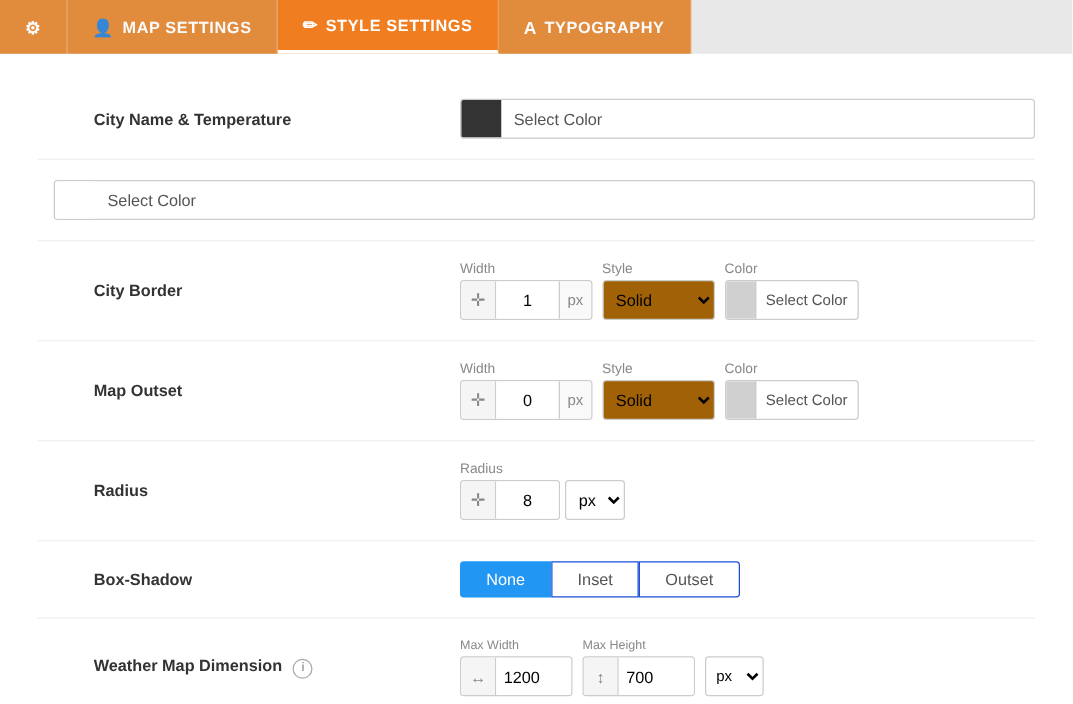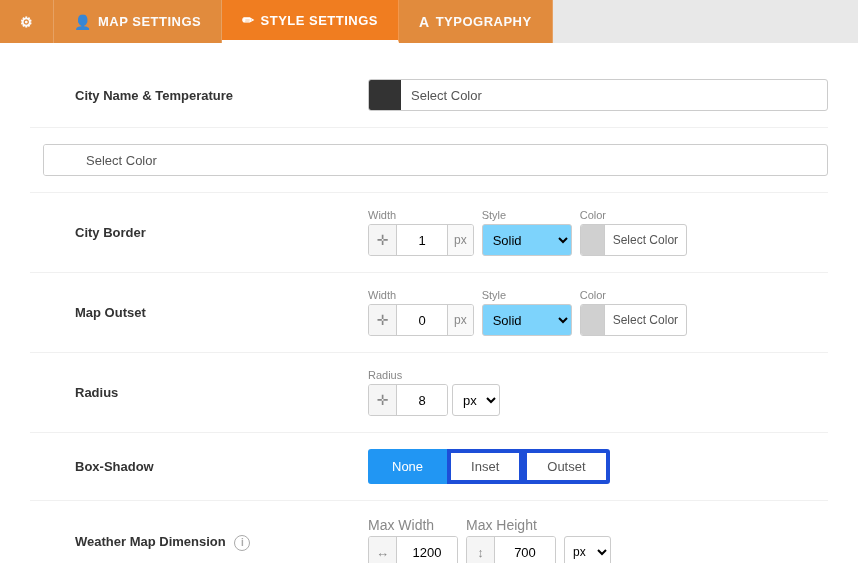--- a/index.html
+++ b/index.html
@@ -136,21 +136,21 @@
       display: flex;
       align-items: center;
       background: #f9f9f9;
     }
     .style-select {
       height: 32px;
       border: 1px solid #ccc;
       border-radius: 3px;
       padding: 0 6px;
       font-size: 13px;
-      background: #7dd3fc;
+      background: #a16207;
       cursor: pointer;
       width: 90px;
     }
     .color-btn-sm {
       display: inline-flex;
       align-items: center;
       border: 1px solid #ccc;
       border-radius: 3px;
       overflow: hidden;
       cursor: pointer;
@@ -185,21 +185,21 @@
       background: #fff;
       cursor: pointer;
     }
 
     
     .btn-group {
       display: flex;
     }
     .shadow-btn {
       padding: 6px 20px;
-      border: 4px solid #1d4ed8;
+      border: 1px solid #1d4ed8;
       cursor: pointer;
       font-size: 13px;
       background: #fff;
       color: #555;
     }
     .shadow-btn.active {
       background: #2196F3;
       color: #fff;
       border-color: #2196F3;
     }
@@ -211,21 +211,21 @@
       display: flex;
       align-items: flex-end;
       gap: 8px;
     }
     .dim-group {
       display: flex;
       flex-direction: column;
       gap: 3px;
     }
     .dim-group label {
-      font-size: 14px;
+      font-size: 10px;
       color: #888;
     }
     .dim-input {
       display: flex;
       align-items: center;
       border: 1px solid #ccc;
       border-radius: 3px;
       overflow: hidden;
       height: 32px;
     }
@@ -240,21 +240,20 @@
       cursor: move;
       color: #888;
       font-size: 13px;
     }
     .dim-num {
       width: 60px;
       border: none;
       outline: none;
       padding: 0 6px;
       font-size: 13px;
-      text-align: center;
       height: 100%;
     }
     .dim-unit-select {
       height: 32px;
       border: 1px solid #ccc;
       border-radius: 3px;
       padding: 0 4px;
       font-size: 12px;
       background: #fff;
       cursor: pointer;

